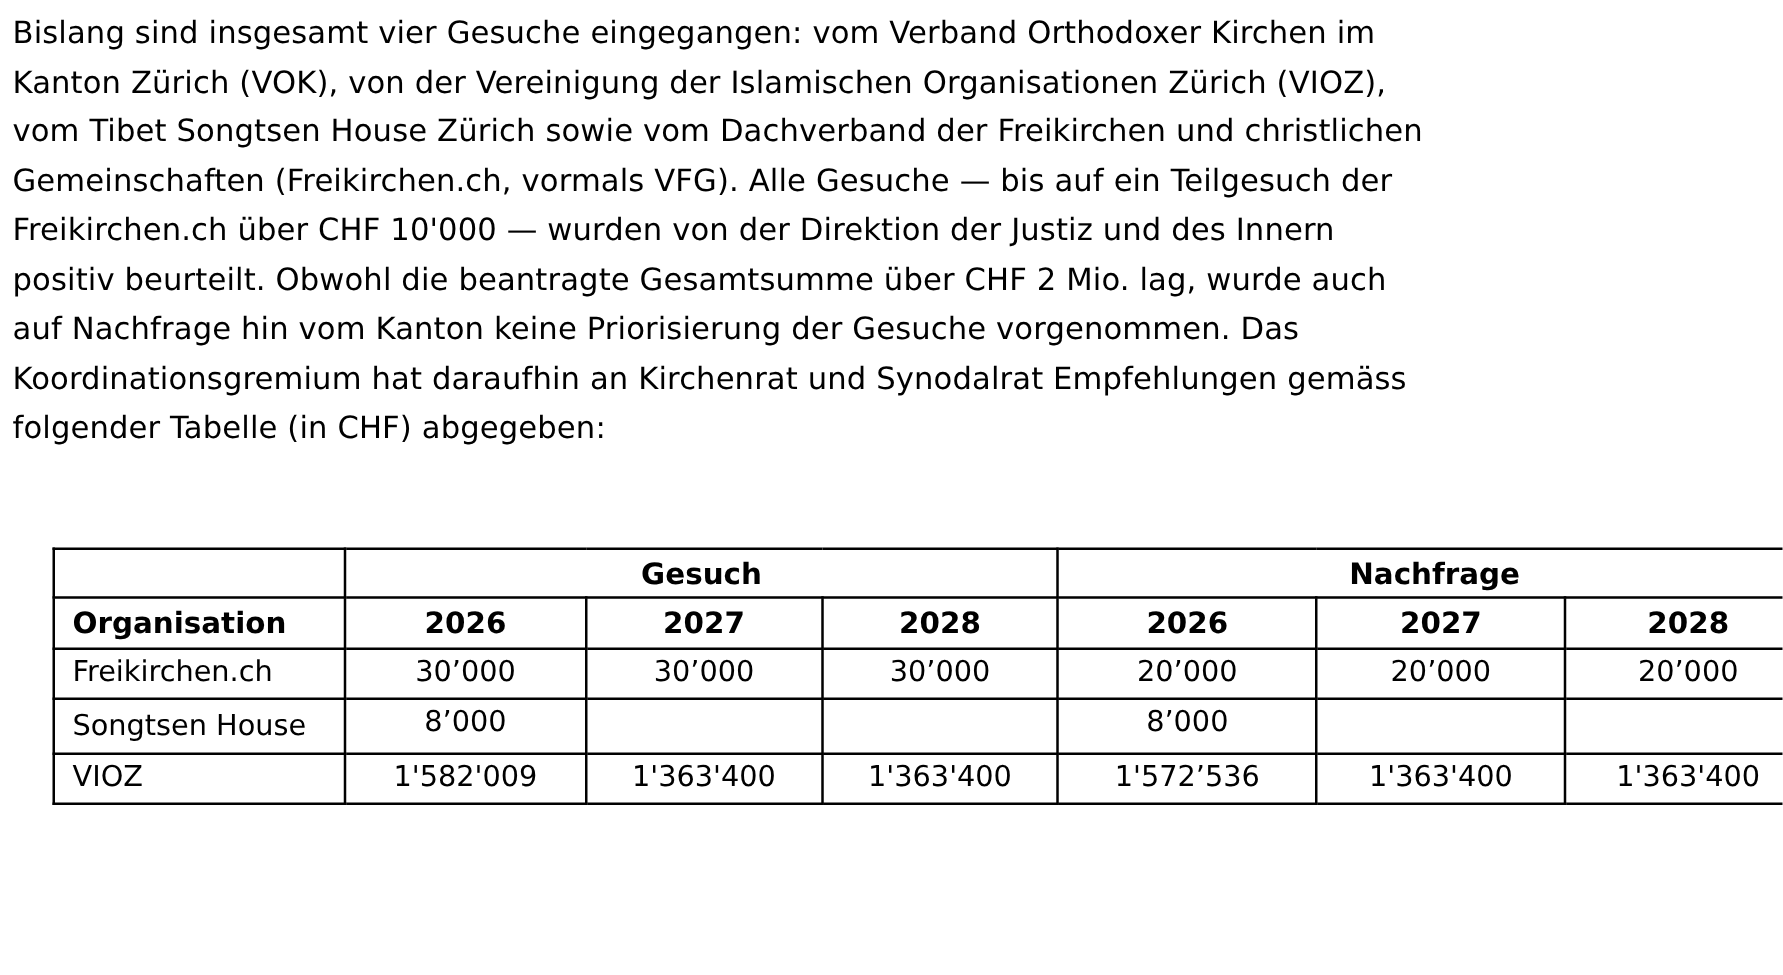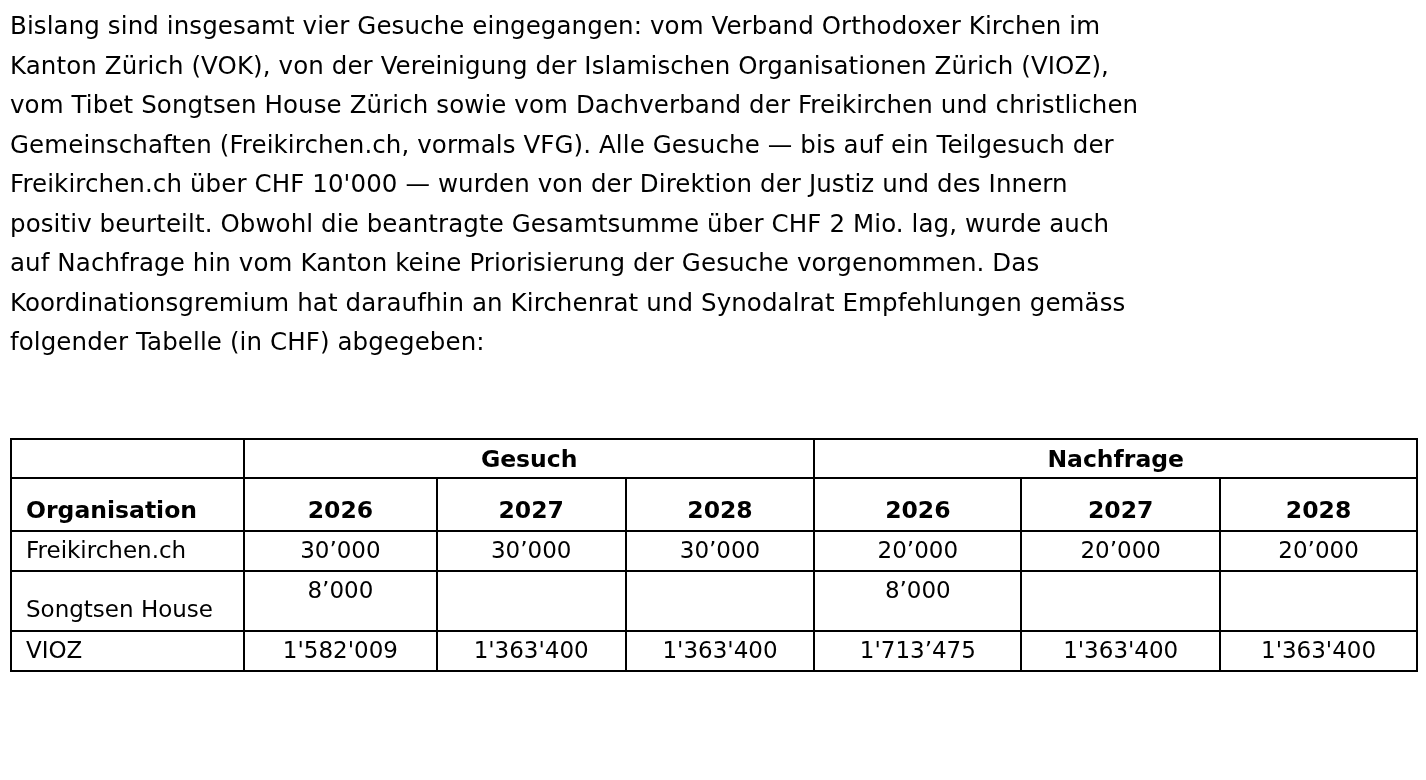--- a/index.html
+++ b/index.html
@@ -26,20 +26,21 @@
     line-height: 39.5px;
     padding: 0 8px 0 10px;
     letter-spacing: 0.1px;
   }
   .body-text p {
     margin: 0;
   }
   .table-wrap {
     margin-top: 76px;
     padding: 0 8px 0 10px;
+    margin-left: 32px;
   }
   table.rec {
     border-collapse: collapse;
     width: 1408px;
     table-layout: fixed;
   }
   table.rec td, table.rec th {
     border: 2px solid #000000;
     padding: 0;
     vertical-align: top;
@@ -55,21 +56,21 @@
     font-size: 23.5px;
     line-height: 32px;
     padding-top: 3px;
     padding-bottom: 2px;
   }
   .col-head .cell {
     font-weight: bold;
     text-align: center;
     font-size: 23.5px;
     line-height: 34px;
-    padding-top: 14px;
+    padding-top: 2px;
     padding-bottom: 3px;
   }
   .col-head .cell.org {
     text-align: left;
     padding-left: 14px;
   }
   .data .cell {
     text-align: center;
     font-size: 23px;
   }
@@ -85,21 +86,21 @@
   .total .cell.label {
     text-align: left;
     padding-left: 14px;
   }
   .blank .cell {
     min-height: 33px;
   }
   .nowrap { white-space: nowrap; }
   .two-line .cell.label {
     line-height: 40px;
-    padding-top: 17px;
+    padding-top: 1px;
     padding-bottom: 1px;
   }
   col.c0 { width: 232px; }
   col.c1 { width: 192px; }
   col.c2 { width: 188px; }
   col.c3 { width: 188px; }
   col.c4 { width: 206px; }
   col.c5 { width: 198px; }
   col.c6 { width: 196px; }
 </style>
@@ -215,21 +216,21 @@
           <td>
             <div class="cell nowrap">1'582'009</div>
           </td>
           <td>
             <div class="cell nowrap">1'363'400</div>
           </td>
           <td>
             <div class="cell nowrap">1'363'400</div>
           </td>
           <td>
-            <div class="cell nowrap">1'713’475</div>
+            <div class="cell nowrap">1'572’536</div>
           </td>
           <td>
             <div class="cell nowrap">1'363'400</div>
           </td>
           <td>
             <div class="cell nowrap">1'363'400</div>
           </td>
         </tr>
 
 

